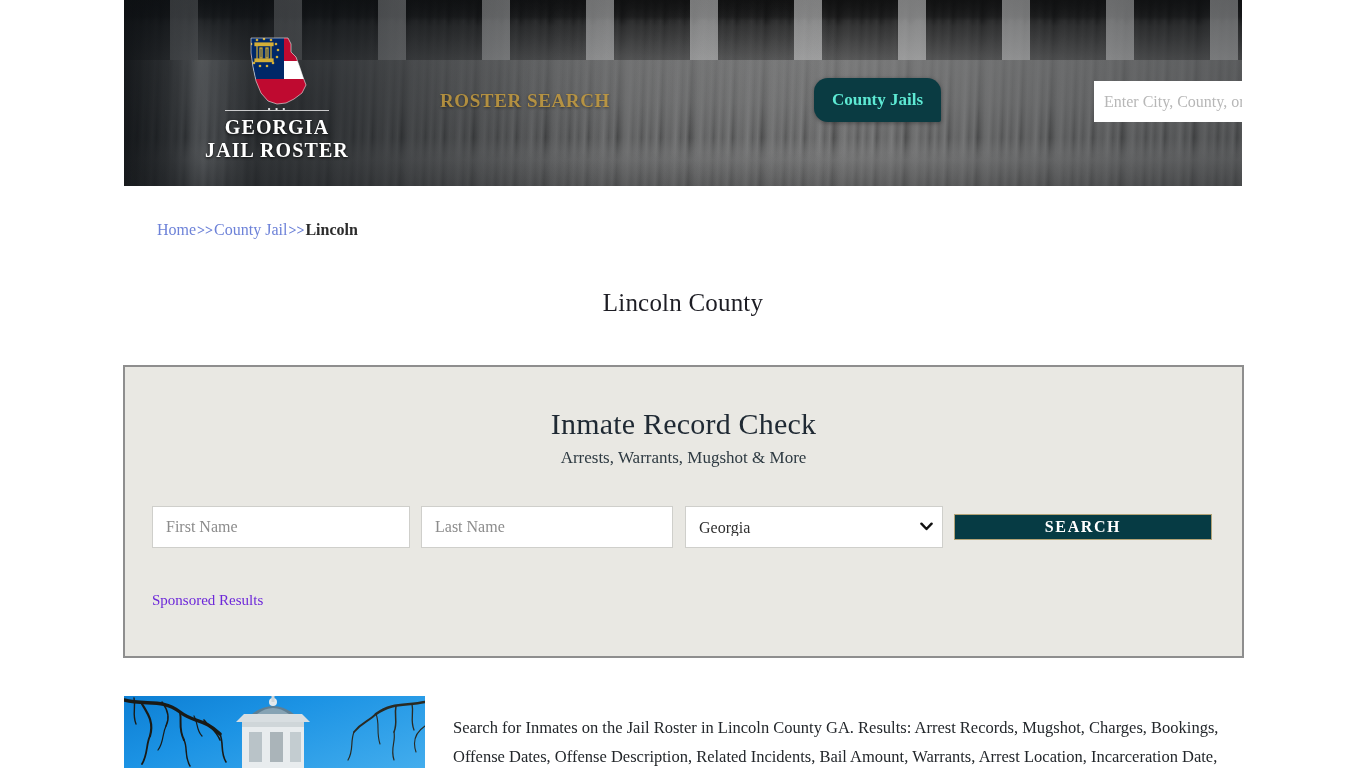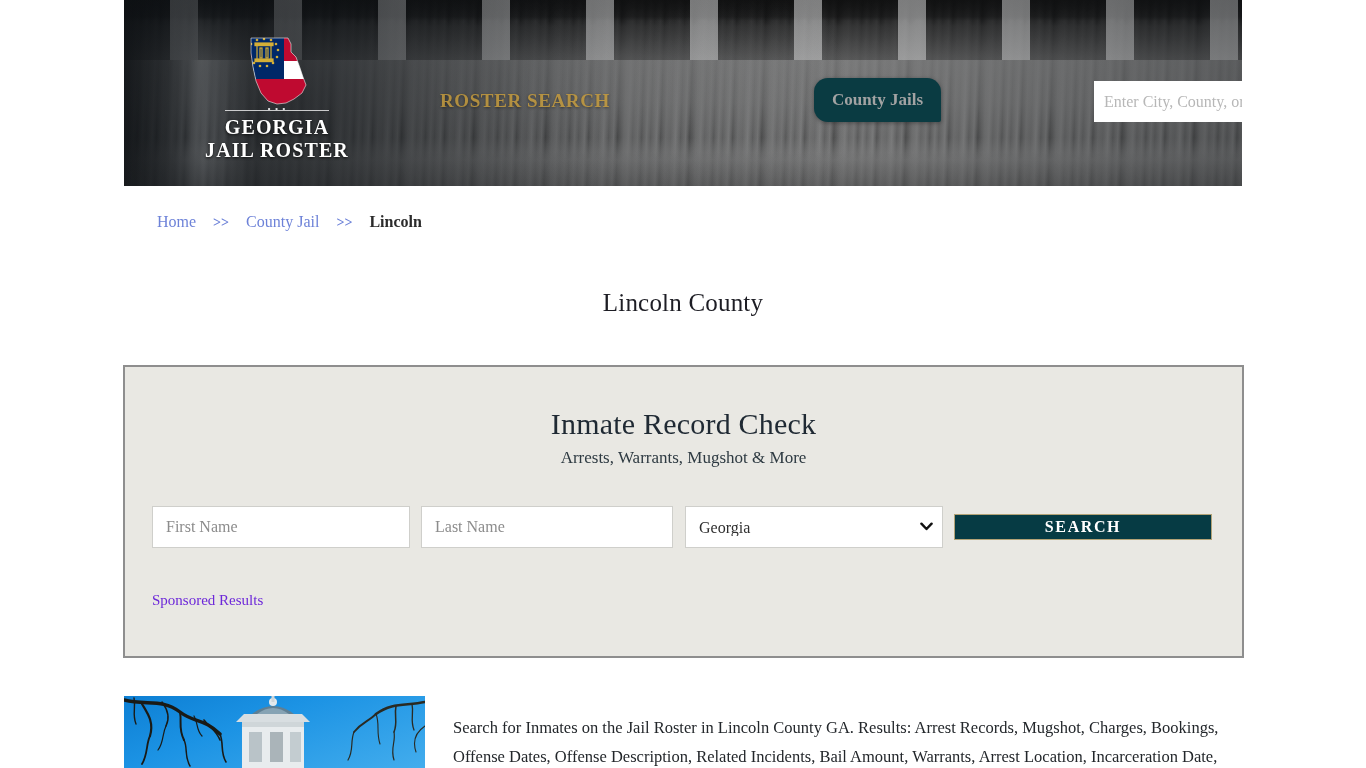--- a/index.html
+++ b/index.html
@@ -92,21 +92,21 @@
     text-shadow: 0 1px 3px rgba(0,0,0,.55);
     z-index: 5;
     text-align: center;
   }
 
   
   .navbtn {
     position: absolute; top: 78px;
     height: 44px;
     background: #0a3b42;
-    color: #a3a3a3;
+    color: #5eead4;
     font-size: 17px;
     font-weight: bold;
     display: flex; align-items: center; justify-content: center;
     border: none;
     border-radius: 14px 14px 2px 14px;
     cursor: pointer;
     font-family: "Liberation Serif", "DejaVu Serif", serif;
     z-index: 6;
     box-shadow: 0 1px 4px rgba(0,0,0,.35);
   }
@@ -124,23 +124,23 @@
     background: #fff;
     font-size: 16px;
     color: #3b3b3b;
     padding: 0 10px;
     font-family: "Liberation Serif", "DejaVu Serif", serif;
   }
   .hsearch-input::placeholder { color: #b7b7b7; }
 
   
   .breadcrumb {
-    position: absolute; left: 157px; top: 213px;
+    position: absolute; left: 157px; top: 221px;
     font-size: 16px; color: #333;
-    display: flex; align-items: baseline; gap: 17px;
+    display: flex; align-items: baseline; gap: 1px;
     white-space: nowrap;
   }
   .crumb-link { color: #6d82d8; text-decoration: none; cursor: pointer; }
   .crumb-sep { color: #6d82d8; font-size: 14px; font-weight: bold; }
   .crumb-current { color: #2b2b2b; font-weight: bold; }
 
   
   .page-title {
     position: absolute; left: 0; top: 272px; width: 1366px;
     text-align: center;

